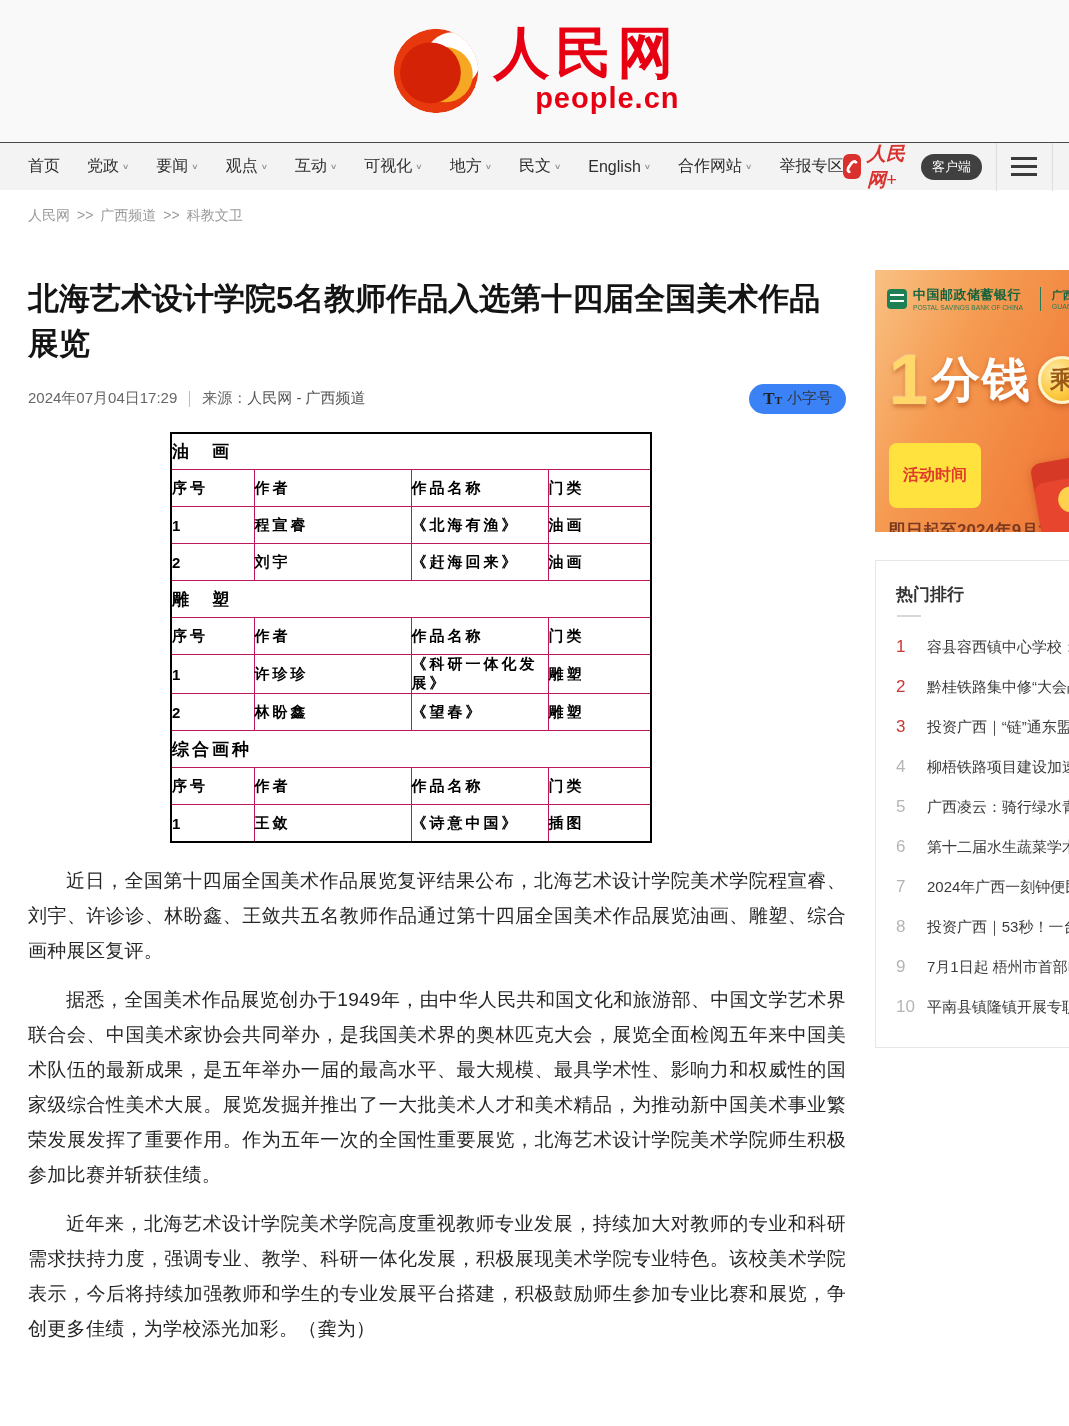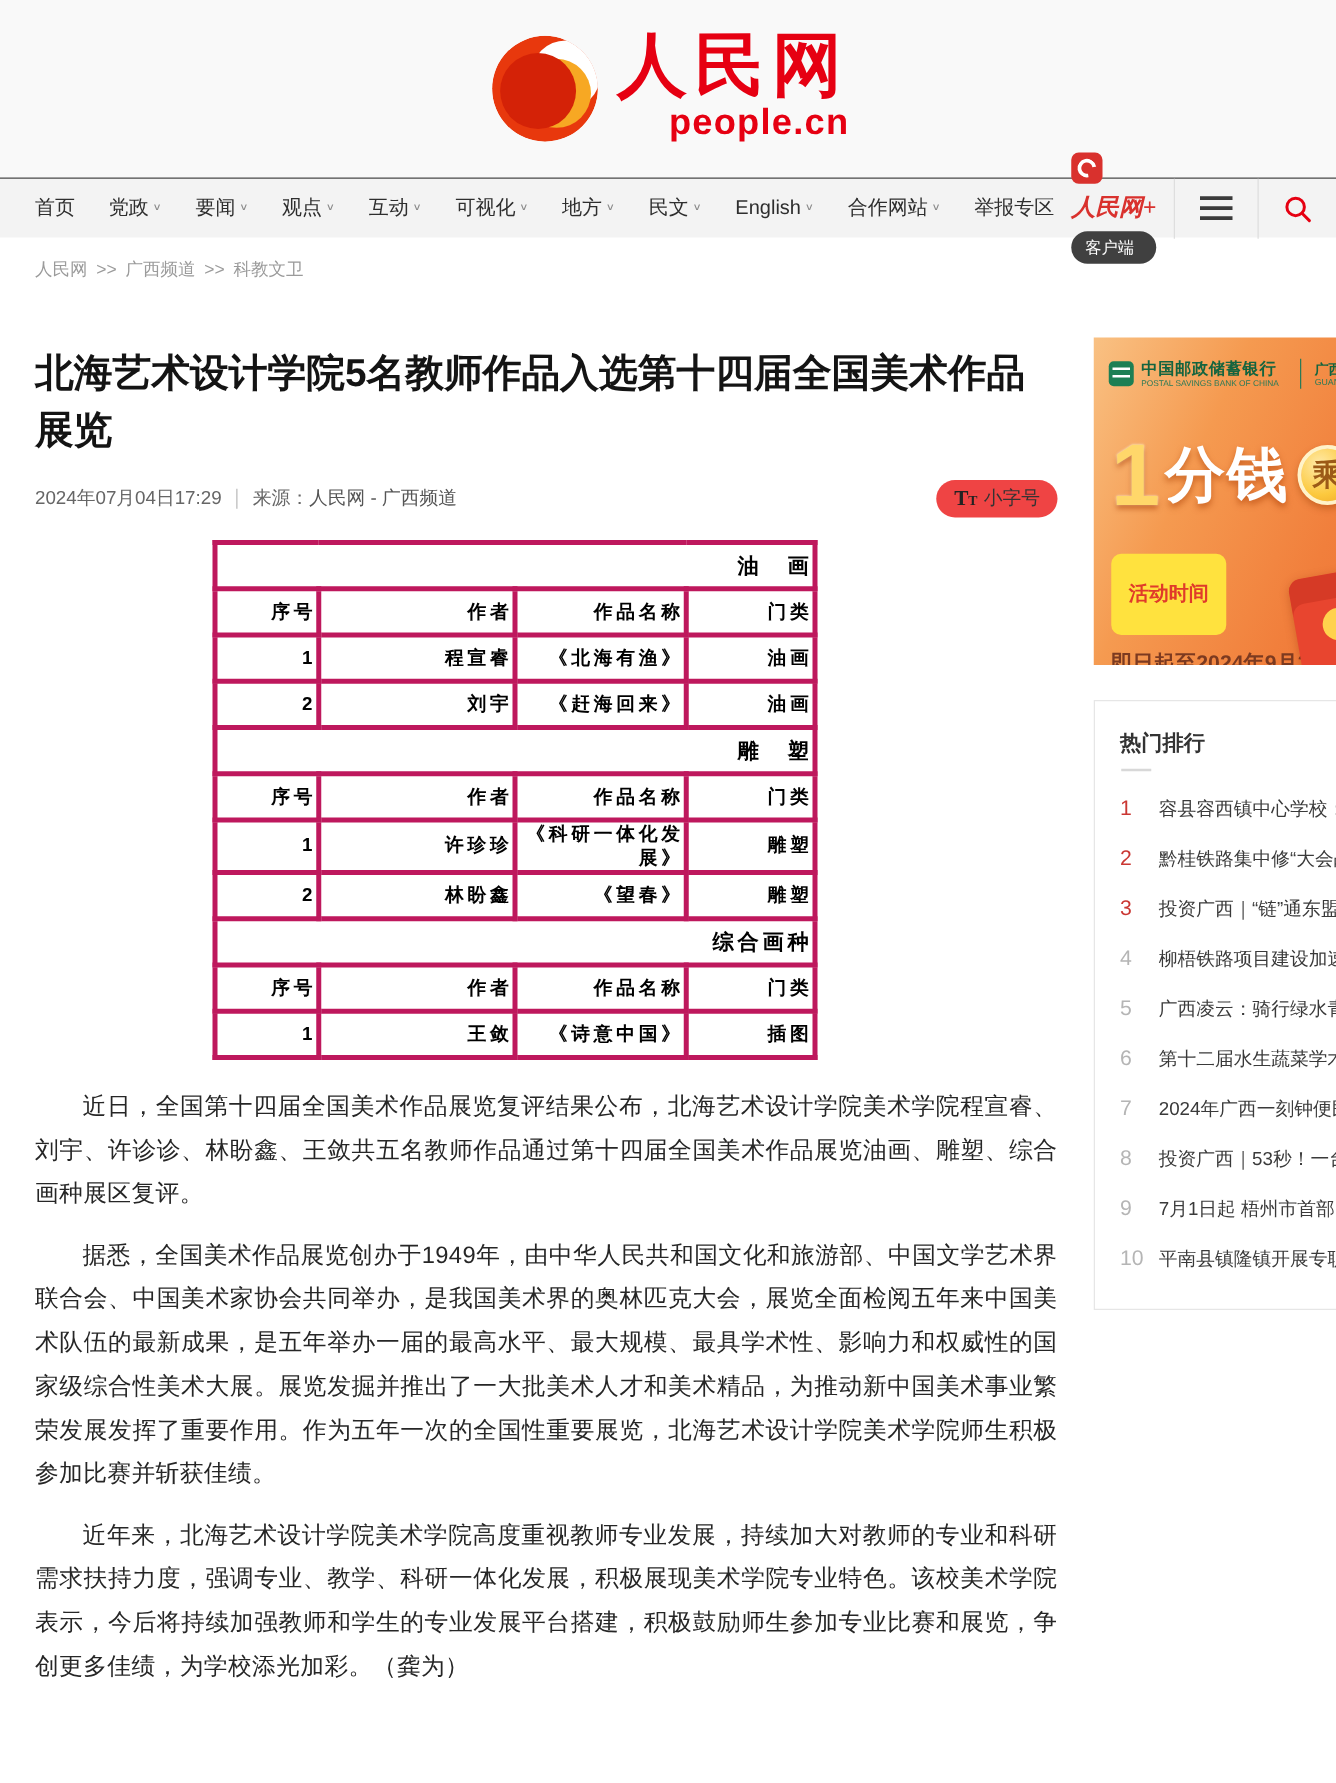--- a/index.html
+++ b/index.html
@@ -21,21 +21,21 @@
   
   .nav { position:absolute; top:142px; left:0; width:1069px; height:48px;
     background:#f3f3f3; border-top:1px solid #4a4a4a; display:flex; align-items:center;
     padding-left:28px; }
   .nav-items { display:flex; align-items:center; gap:27px; }
   .nav-item { display:flex; align-items:center; font-size:16px; color:#2e2e2e;
     cursor:pointer; white-space:nowrap;text-align:right; }
   .chev { margin-left:3px; font-size:10px; color:#8a8a8a; transform:scaleY(.75); }
   .chev::before { content:"∨"; }
   .nav-right { margin-left:auto; display:flex; align-items:center; height:48px; }
-  .app-badge { display:flex; gap:6px; margin-right:14px; cursor:pointer;flex-direction:column; }
+  .app-badge { display:flex; align-items:center; gap:6px; margin-right:14px; cursor:pointer; }
   .app-icon { width:25px; height:25px; border-radius:6px; background:#d9312d; position:relative; }
   .app-icon::after { content:""; position:absolute; inset:5px; border:3px solid #fff;
     border-radius:50%; border-right-color:transparent; transform:rotate(35deg); }
   .app-brand { font-family:"Liberation Serif",serif; font-style:italic; font-weight:700;
     font-size:19px; color:#d9312d; }
   .app-pill { background:#404040; color:#fff; font-size:13px; padding:4px 11px;
     border-radius:13px; white-space:nowrap; }
   .v-div { width:1px; height:48px; background:#dedede; }
   .burger { width:66px; display:flex; flex-direction:column; align-items:center; gap:5px; cursor:pointer; }
   .burger span { width:26px; height:3px; background:#3a3a3a; }
@@ -45,28 +45,28 @@
   .crumbs { position:absolute; top:207px; left:28px; display:flex; gap:7px;
     font-size:14px; color:#9b9b9b; }
   .crumb { cursor:pointer; }
 
   
   .article { position:absolute; top:265px; left:28px; width:818px; }
   .title { font-size:31px; font-weight:700; color:#141414; line-height:1.45; margin-top:12px; }
   .meta { display:flex; align-items:center; margin-top:17px; height:30px; font-size:15px; color:#666; }
   .meta-sep { width:1px; height:16px; background:#bbb; margin:0 12px; }
   .source-link { color:#555; cursor:pointer; }
-  .fs-btn { margin-left:auto; background:#ef4444; border-radius:15px; height:30px;
+  .fs-btn { margin-left:auto; background:#3b82f6; border-radius:15px; height:30px;
     display:flex; align-items:center; gap:5px; padding:0 14px; font-size:15px; color:#333; cursor:pointer; }
   .fs-icon { font-family:"Liberation Serif",serif; font-weight:700; color:#222; }
   .fs-icon .big { font-size:17px; } .fs-icon .small { font-size:11px; }
 
   
   .art-table { border-collapse:collapse; border:2px solid #000; margin:18px 0 0 142px; }
-  .art-table td { border:4px solid #be185d; height:37px; text-align:right; vertical-align:middle; color:#000; }
+  .art-table td { border:1px solid #be185d; height:37px; text-align:left; vertical-align:middle; color:#000; }
   .td-sec  { font-size:17px; font-weight:700; letter-spacing:3px; }
   .td-head { font-size:15px; font-weight:700; letter-spacing:3px; }
   .td-data { font-size:15px; font-weight:600; letter-spacing:3px; }
 
   .caption { margin-top:12px; text-align:center; font-family:"Liberation Serif",serif;
     font-style:italic; font-size:17px; line-height:1.9; color:#7b8ca6; }
 
   .paras { margin-top:20px; }
   .paras p { font-size:19px; line-height:35px; color:#262626; text-indent:2em;
     text-align:justify; margin-bottom:14px; letter-spacing:.3px; }

